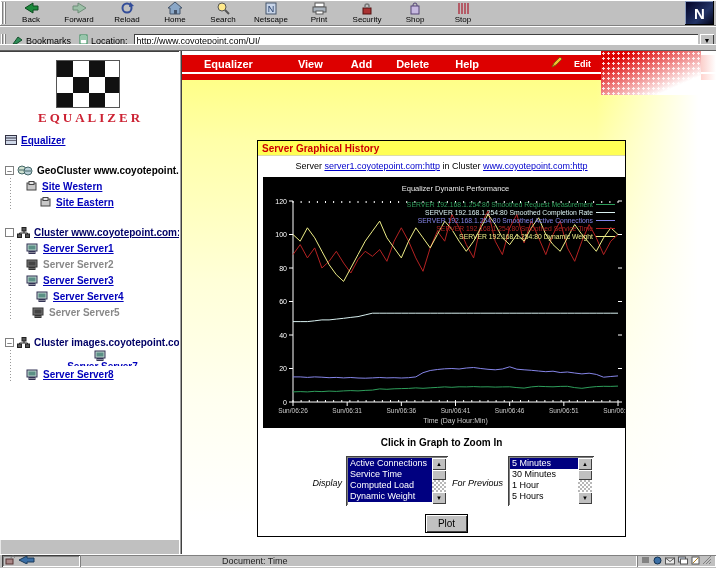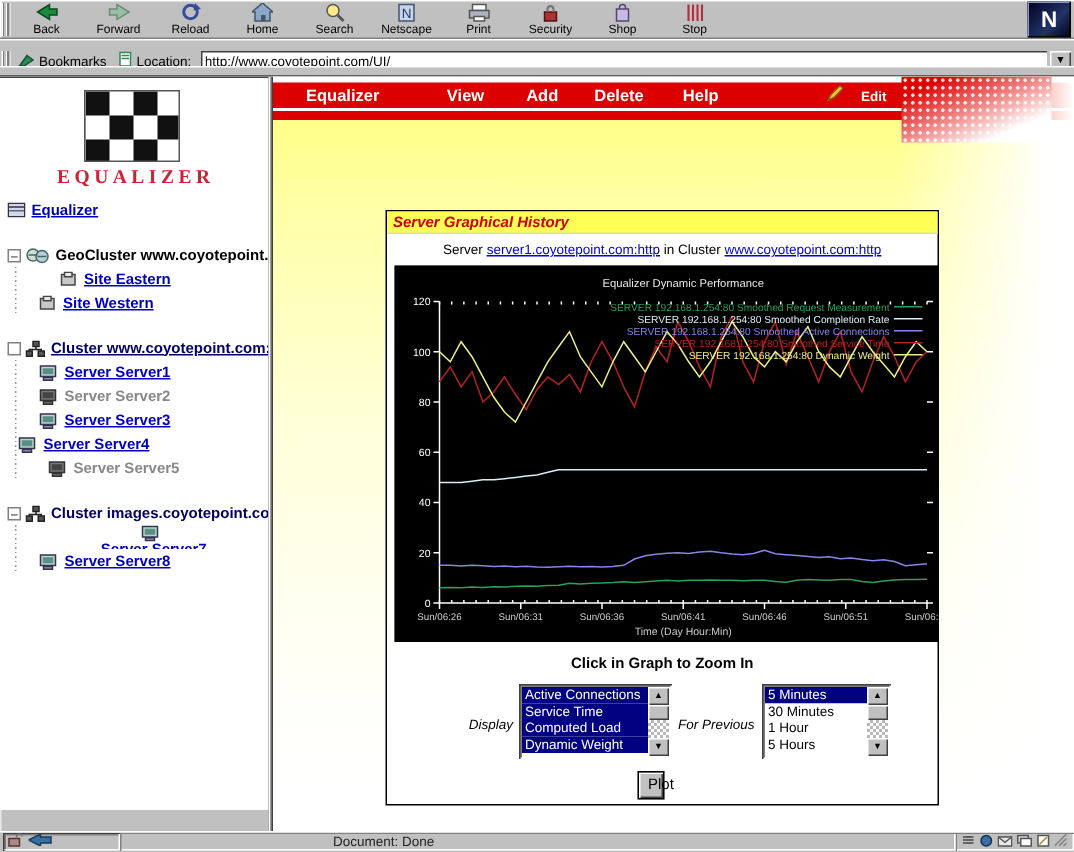--- a/index.html
+++ b/index.html
@@ -71,40 +71,40 @@
     background:linear-gradient(to bottom,#ffff88 0,#ffffa8 60px,#ffffd8 200px,#fffff0 320px,#ffffff 440px);}
   #yellow-fade{position:absolute;right:0;top:0;width:120px;height:100%;
     background:linear-gradient(to right,rgba(255,255,255,0),#ffffff 85%);}
   #dither{position:absolute;right:15px;top:0px;width:100px;height:44px;
     background:
       radial-gradient(circle,rgba(255,255,255,.85) 30%,transparent 36%) 0 0/5px 5px,
       linear-gradient(to bottom right,#dd0000 15%,#ffffff 78%);}
   
   #panel{position:absolute;left:75px;top:89px;width:369px;height:397px;background:#fff;border:1px solid #000;}
   #panel-hdr{height:15px;background:#ffff55;color:#cc0000;font-weight:bold;font-size:10px;line-height:15px;padding-left:4px;
-    border-bottom:1px solid #ddddaa;font-style:italic;}
+    border-bottom:1px solid #ddddaa;}
   #panel-sub{font-size:9px;color:#000;text-align:center;margin-top:5px;}
   #panel-sub a{color:#0000cc;}
   #chart-box{position:absolute;left:5px;top:36px;width:363px;height:251px;background:#000;}
   #zoom-hint{position:absolute;left:0;top:296px;width:100%;text-align:center;font-weight:bold;font-size:10px;color:#000;}
   
   .ctl-label{position:absolute;font-size:9px;color:#000;font-style:italic;}
   .listbox{position:absolute;background:#fff;border:0;box-shadow:inset 1px 1px 0 #404040, inset -1px -1px 0 #fff, inset 2px 2px 0 #808080;
     padding:2px;display:flex;}
   .lb-rows{flex:1;overflow:hidden;}
   .lb-row{height:11px;font-size:9px;line-height:11px;padding:0 2px;color:#000;background:#fff;white-space:nowrap;overflow:hidden;}
   .lb-row.sel{background:#000080;color:#fff;}
   .lb-sb{width:14px;position:relative;background:#c0c0c0;}
   .lb-sb .up,.lb-sb .dn{position:absolute;left:0;width:14px;height:12px;background:#c0c0c0;display:flex;align-items:center;justify-content:center;
     font-size:6px;box-shadow:inset 1px 1px 0 #fff, inset -1px -1px 0 #404040;}
   .lb-sb .up{top:0;} .lb-sb .dn{bottom:0;}
   .lb-sb .mid{position:absolute;left:0;top:12px;bottom:12px;width:14px;}
   .lb-sb .th{position:absolute;left:0;top:12px;width:14px;height:10px;background:#c0c0c0;
     box-shadow:inset 1px 1px 0 #fff, inset -1px -1px 0 #404040;}
-  #plot-btn{position:absolute;left:167px;top:373px;width:18px;height:19px;background:#c0c0c0;font-size:10px;color:#000;
+  #plot-btn{position:absolute;left:167px;top:373px;width:43px;height:19px;background:#c0c0c0;font-size:10px;color:#000;
     border:1px solid #000;box-shadow:inset 1px 1px 0 #fff, inset -1px -1px 0 #404040;}
   
   #statusbar{position:absolute;left:0;top:554px;width:716px;height:14px;background:#c0c0c0;
     box-shadow:inset 0 1px 0 #fff;display:flex;align-items:center;font-size:9px;color:#222;}
   #status-left{width:78px;height:12px;margin-left:2px;display:flex;align-items:center;gap:4px;padding-left:3px;}
   #status-msg{flex:1;height:12px;line-height:12px;padding-left:142px;
     box-shadow:inset 1px 1px 0 #808080, inset -1px -1px 0 #fff;}
   #status-right{display:flex;align-items:center;gap:3px;padding:0 4px;height:12px;
     box-shadow:inset 1px 1px 0 #808080, inset -1px -1px 0 #fff;}
 </style>
@@ -256,37 +256,37 @@
             <svg width="16" height="11">
               <circle cx="5" cy="5" r="4" fill="#cfe0d0" stroke="#466"></circle>
               <circle cx="11" cy="6" r="4" fill="#b8cfd8" stroke="#466"></circle>
               <line x1="2" y1="5" x2="8" y2="5" stroke="#466"></line>
               <line x1="8" y1="6" x2="14" y2="6" stroke="#466"></line>
             </svg>
           </span>
           <span class="tlabel plain">GeoCluster www.coyotepoint.com</span>
         </div>
         <div class="children" style="background-position: 10px 0px;">
-          <div class="trow" style="padding-left: 40px;">
+          <div class="trow" style="padding-left: 26px;">
             <span class="ticon">
               <svg width="12" height="10">
                 <rect x="1" y="2" width="9" height="7" fill="#c8c8c8" stroke="#444"></rect>
                 <rect x="3" y="0.5" width="5" height="3" fill="#e8e8e8" stroke="#444"></rect>
               </svg>
             </span>
-            <span class="tlabel ">Site Eastern</span>
-          </div>
-          <div class="trow" style="padding-left: 26px;">
+            <span class="tlabel ">Site Western</span>
+          </div>
+          <div class="trow" style="padding-left: 40px;">
             <span class="ticon">
               <svg width="12" height="10">
                 <rect x="1" y="2" width="9" height="7" fill="#c8c8c8" stroke="#444"></rect>
                 <rect x="3" y="0.5" width="5" height="3" fill="#e8e8e8" stroke="#444"></rect>
               </svg>
             </span>
-            <span class="tlabel ">Site Western</span>
+            <span class="tlabel ">Site Eastern</span>
           </div>
         </div>
         <div class="trow" style="padding-left: 5px; margin-top: 14px;">
           <span class="exp"></span>
           <span class="ticon">
             <svg width="13" height="11">
               <rect x="5" y="0.5" width="4" height="3.5" fill="#555" stroke="#222"></rect>
               <rect x="0.5" y="7" width="4" height="3.5" fill="#555" stroke="#222"></rect>
               <rect x="8.5" y="7" width="4" height="3.5" fill="#555" stroke="#222"></rect>
               <polyline points="7,4 7,6 2.5,6 2.5,7" fill="none" stroke="#222"></polyline>
@@ -319,21 +319,21 @@
           <div class="trow" style="padding-left: 26px;">
             <span class="ticon">
               <svg width="13" height="11">
                 <rect x="1" y="1" width="10" height="7" fill="#bcd4cc" stroke="#335"></rect>
                 <rect x="2.5" y="2.5" width="7" height="4" fill="#5a8f85"></rect>
                 <rect x="3" y="8.5" width="6" height="2" fill="#889" stroke="#335"></rect>
               </svg>
             </span>
             <span class="tlabel ">Server Server3</span>
           </div>
-          <div class="trow" style="padding-left: 12px;">
+          <div class="trow" style="padding-left: 36px;">
             <span class="ticon">
               <svg width="13" height="11">
                 <rect x="1" y="1" width="10" height="7" fill="#bcd4cc" stroke="#335"></rect>
                 <rect x="2.5" y="2.5" width="7" height="4" fill="#5a8f85"></rect>
                 <rect x="3" y="8.5" width="6" height="2" fill="#889" stroke="#335"></rect>
               </svg>
             </span>
             <span class="tlabel ">Server Server4</span>
           </div>
           <div class="trow" style="padding-left: 32px;">
@@ -599,21 +599,21 @@
   <div id="statusbar">
     <div id="status-left" class="sunken">
       <span><svg width="10" height="10">
             <rect x="1" y="4" width="7" height="5" fill="#a88" stroke="#533"></rect>
             <path d="M6 4 V3 a2 2 0 0 1 4 0" fill="none" stroke="#777"></path>
           </svg></span>
       <span><svg width="16" height="8">
             <polygon points="0,4 8,0 8,2 15,2 15,6 8,6 8,8" fill="#3a6ea5" stroke="#1a3a5a"></polygon>
           </svg></span>
     </div>
-    <div id="status-msg">Document: Done</div>
+    <div id="status-msg">Document: Time</div>
     <div id="status-right">
       <span><svg width="9" height="9">
             <g stroke="#444">
               <line x1="1" y1="2" x2="8" y2="2"></line>
               <line x1="1" y1="4" x2="8" y2="4"></line>
               <line x1="1" y1="6" x2="8" y2="6"></line>
             </g>
           </svg></span>
       <span><svg width="9" height="9">
             <circle cx="4.5" cy="4.5" r="3.5" fill="#3a6ea5" stroke="#13314f"></circle>

